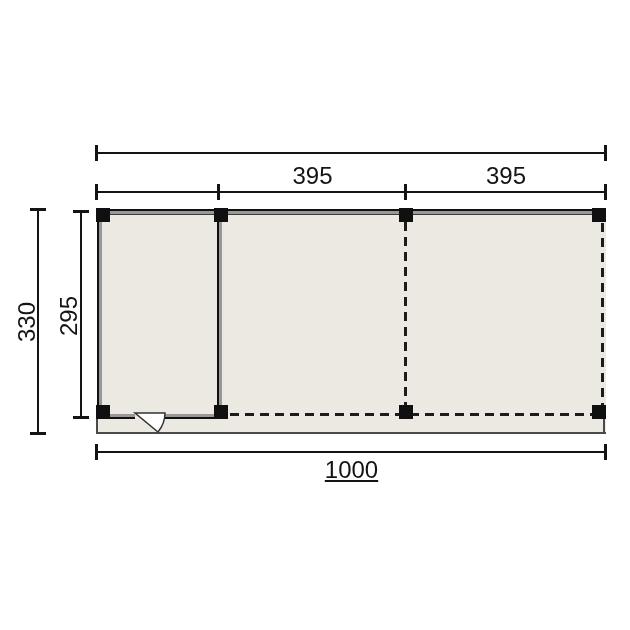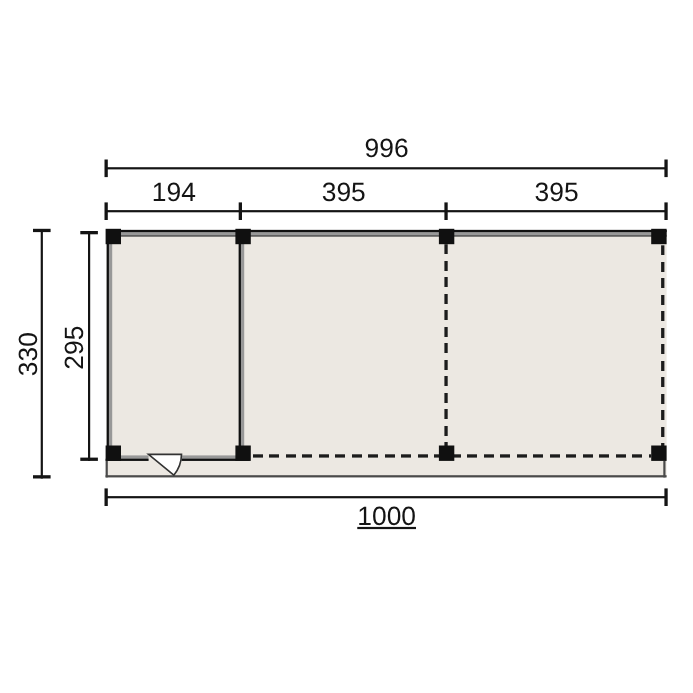--- a/index.html
+++ b/index.html
@@ -35,26 +35,24 @@
   .dash-v{position:absolute;width:3px;z-index:3;
     background:repeating-linear-gradient(180deg,#1c1c1c 0 9px,transparent 9px 15px);}
   .slab-edge{position:absolute;background:#4a4a4a;z-index:2;}
   .door-svg{position:absolute;z-index:8;}
 </style>
 </head>
 <body>
 
 <div id="canvas">
 
-  <div class="dimlabel" style="left:97px;top:123px;width:509px;">996</div>
   <div class="dimline-h" style="left:97px;top:152px;width:509px;"></div>
   <div class="tick-v" style="left:95px;top:145px;"></div>
   <div class="tick-v" style="left:604px;top:145px;"></div>
 
-  <div class="dimlabel" style="left:97px;top:163px;width:122px;">194</div>
   <div class="dimlabel" style="left:219px;top:163px;width:187px;">395</div>
   <div class="dimlabel" style="left:406px;top:163px;width:200px;">395</div>
   <div class="dimline-h" style="left:97px;top:191px;width:509px;"></div>
   <div class="tick-v" style="left:95px;top:184px;"></div>
   <div class="tick-v" style="left:217px;top:184px;"></div>
   <div class="tick-v" style="left:404px;top:184px;"></div>
   <div class="tick-v" style="left:604px;top:184px;"></div>
 
   <div class="dimlabel rot" style="left:27px;top:322px;">330</div>
   <div class="dimline-v" style="left:37px;top:209px;height:226px;"></div>

